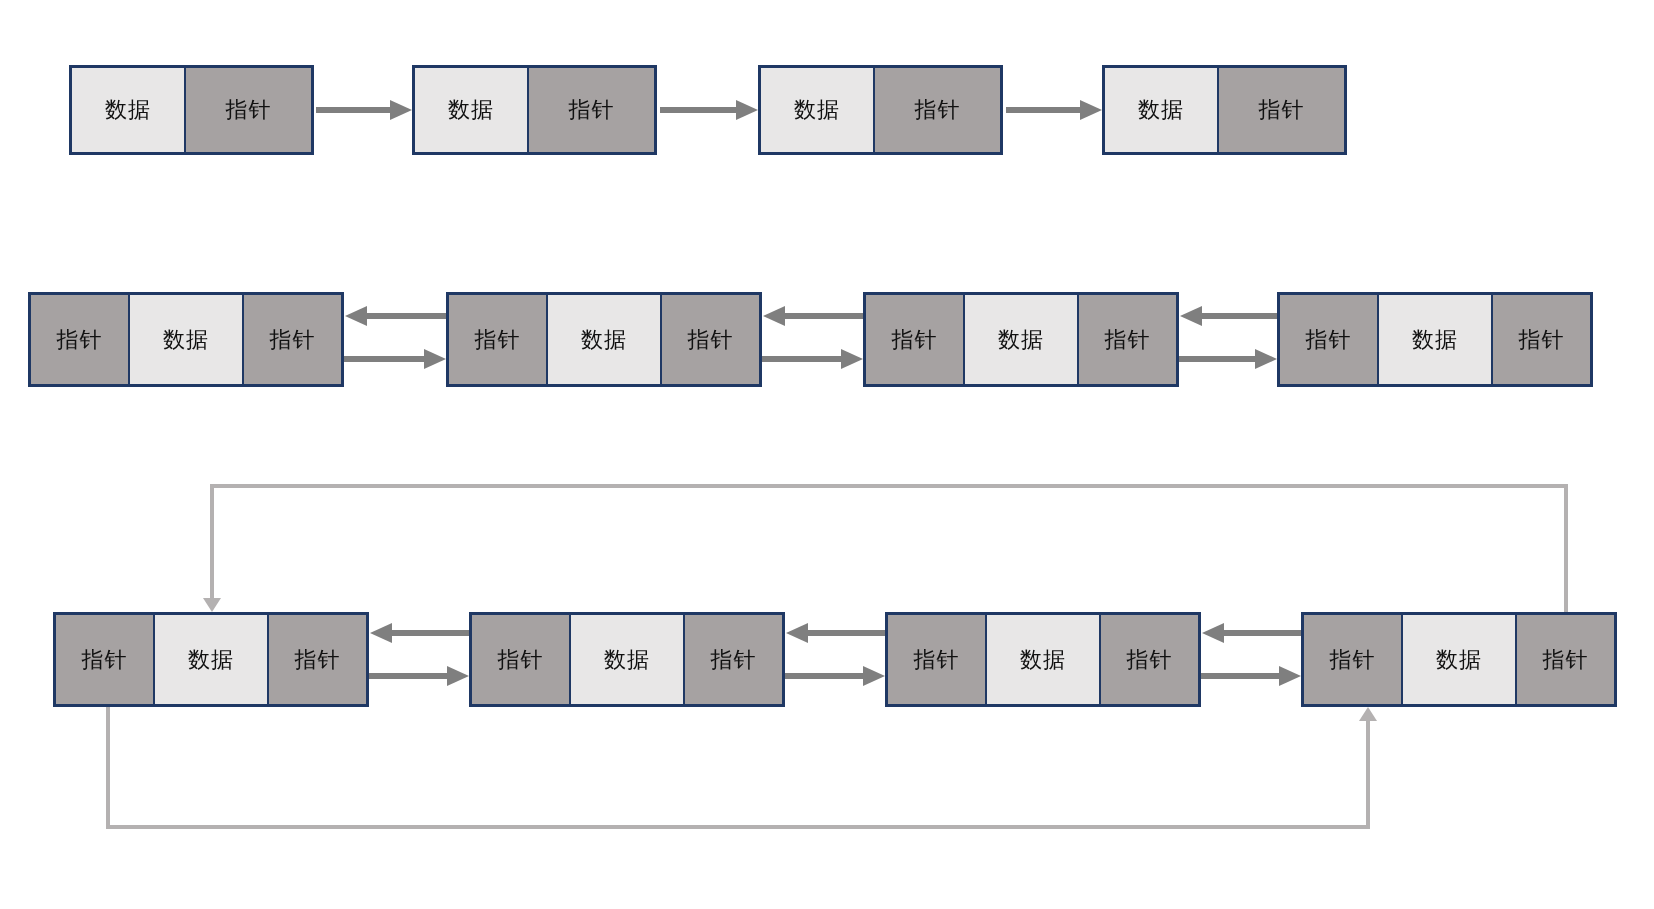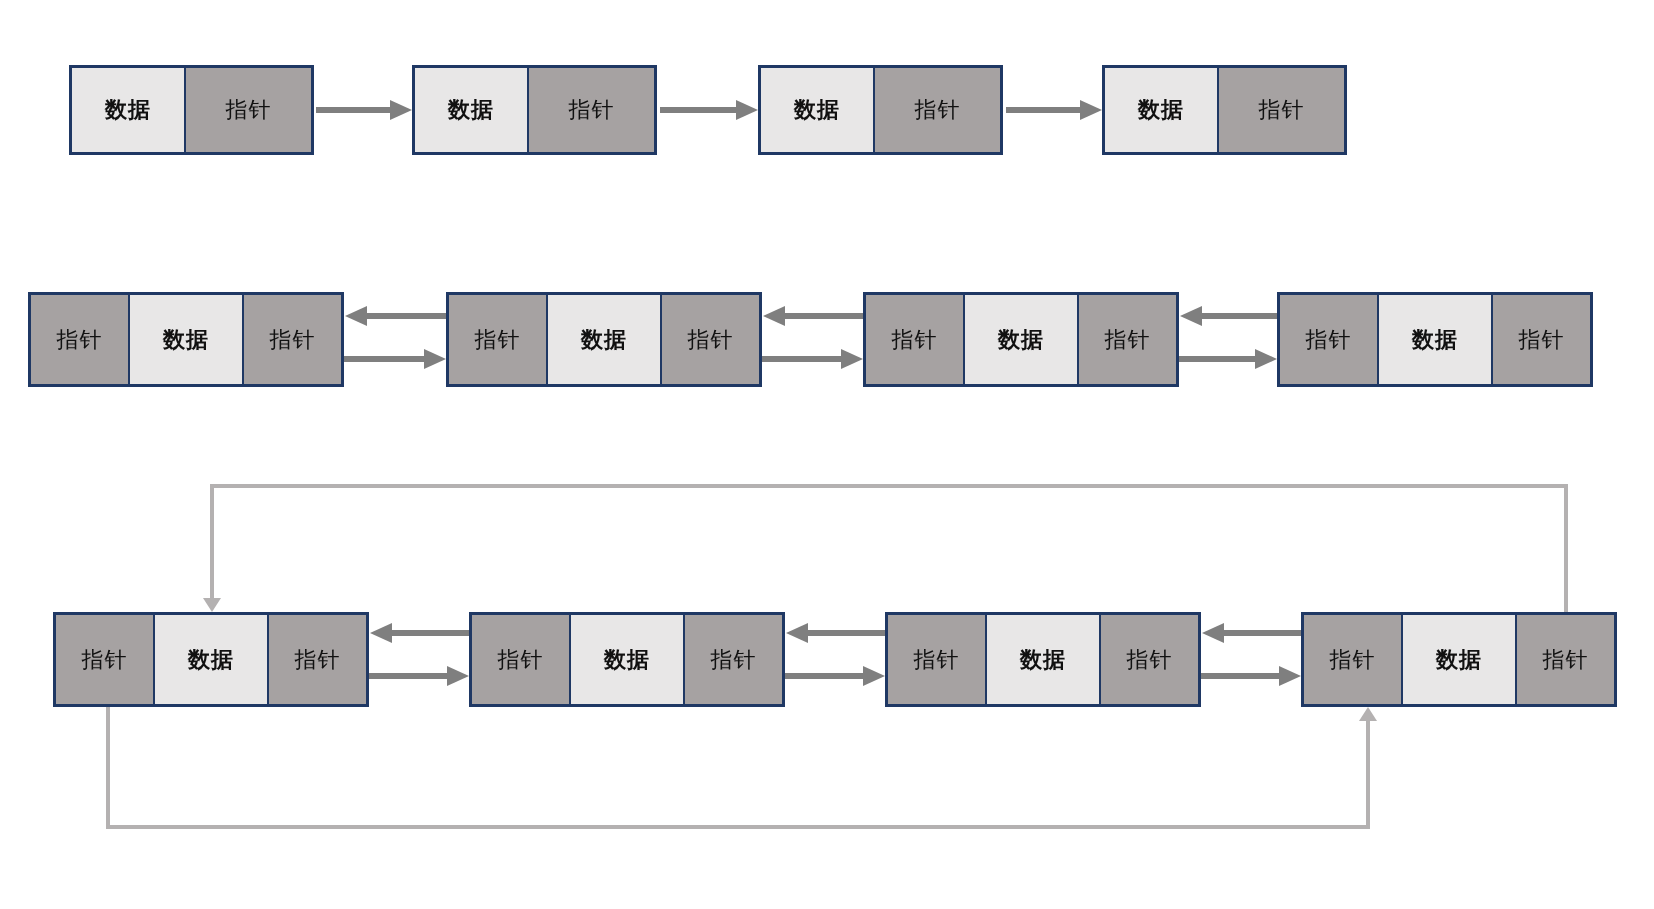--- a/index.html
+++ b/index.html
@@ -14,21 +14,21 @@
   }
   .r1{top:65px;width:245px;height:90px;}
   .r2{top:292px;width:316px;height:95px;}
   .r3{top:612px;width:316px;height:95px;}
   .cell{
     display:flex;align-items:center;justify-content:center;
     font-size:22px;color:#111111;letter-spacing:1px;white-space:nowrap;
     box-sizing:border-box;
   }
   .cell + .cell{border-left:2px solid #1f3864;}
-  .d{background:#e8e7e7;font-weight:bold;}
+  .d{background:#e8e7e7;}
   .p{background:#a6a2a2;}
   .r1 .d{flex:115;}
   .r1 .p{flex:128;}
   .r2 .p,.r3 .p{flex:100;}
   .r2 .d,.r3 .d{flex:116;}
   
   .al{position:absolute;height:6px;background:#7f7f7f;}
   .ah{position:absolute;width:0;height:0;}
   .ah-r{border-top:10px solid transparent;border-bottom:10px solid transparent;border-left:22px solid #7f7f7f;}
   .ah-l{border-top:10px solid transparent;border-bottom:10px solid transparent;border-right:22px solid #7f7f7f;}

